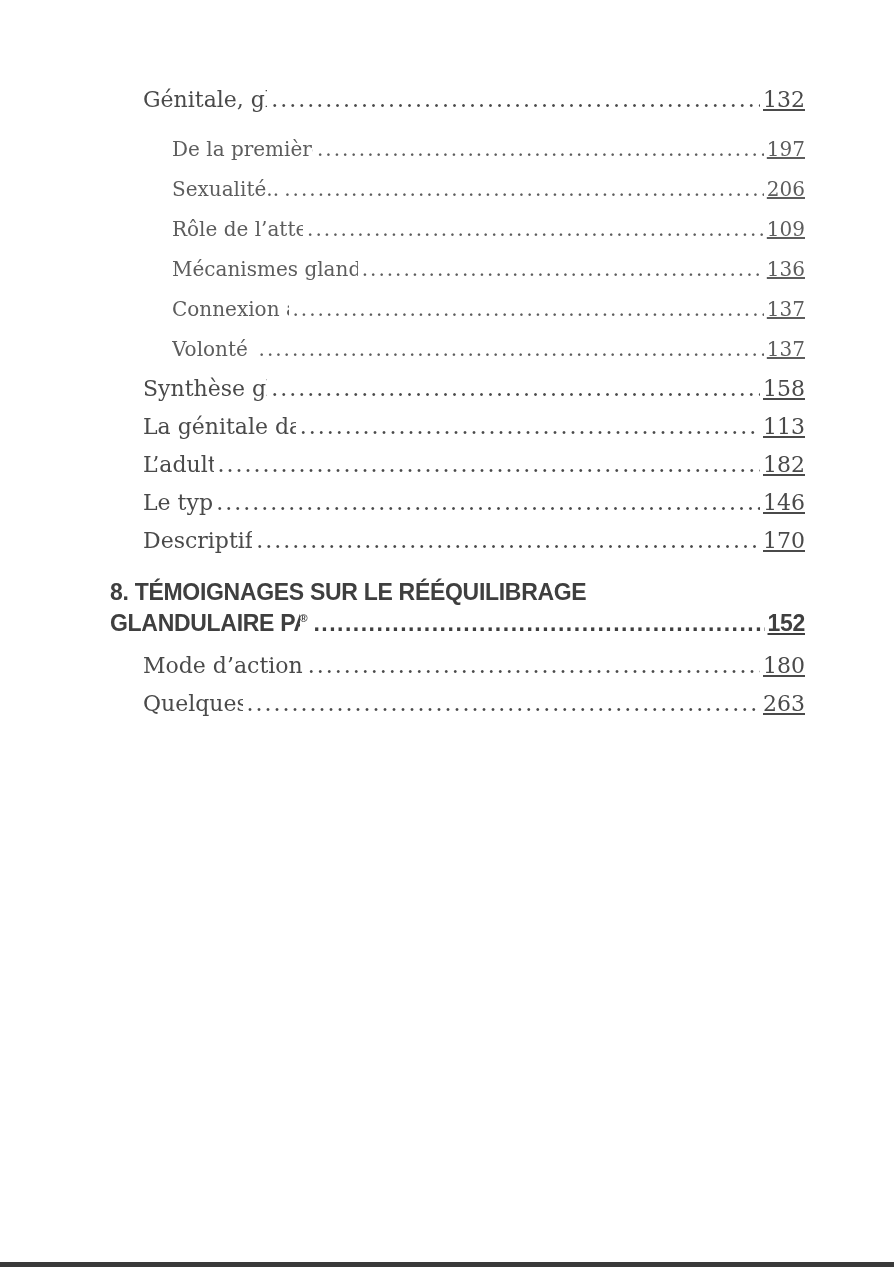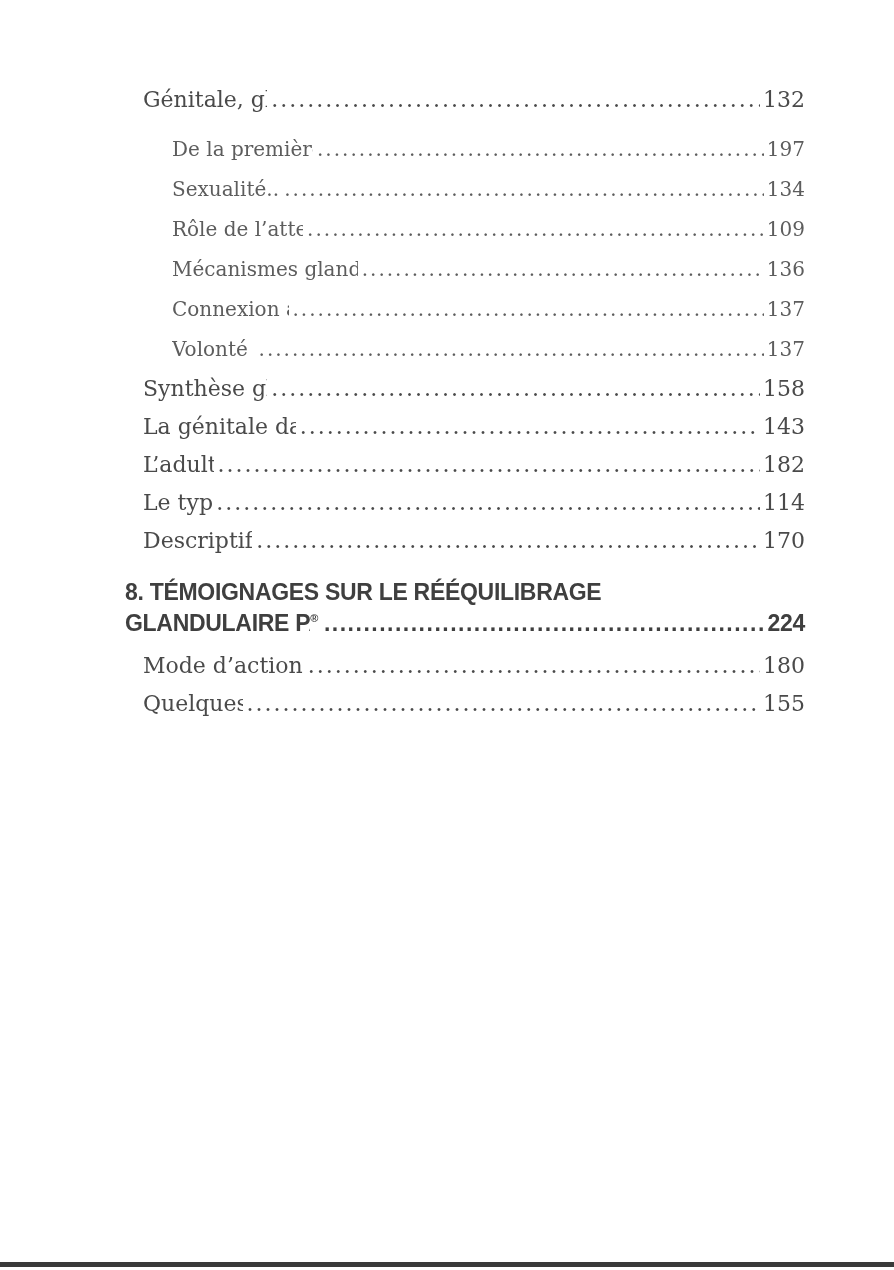--- a/index.html
+++ b/index.html
@@ -50,40 +50,40 @@
     font-size: 20px;
     line-height: 25px;
     color: #5d5d5d;
   }
   .lvl1 + .lvl2 { margin-top: 23px; }
   .lvl2 + .lvl2 { margin-top: 15px; }
   .lvl2 + .lvl1 { margin-top: 13px; }
   .lvl1 + .lvl1 { margin-top: 10px; }
   .chapter {
     margin-top: 22px;
-    margin-left: 15px;
+    margin-left: 0;
     font-family: "Liberation Sans", "DejaVu Sans", sans-serif;
     font-weight: 700;
     font-size: 23px;
     line-height: 31px;
     letter-spacing: -0.3px;
     color: #3f3f3f;
   }
   .chapter .row .leader { margin-left: 5px; }
   .chapter .row .leader::after {
     letter-spacing: 1.5px;
   }
   .chapter .reg {
     font-size: 11px;
     position: relative;
     top: -9px;
     margin-right: 1px;
   }
   .chapter + .lvl1 { margin-top: 9px; }
-  .page-num { flex: 0 0 auto; }
+  .page-num { flex: 0 0 auto; text-decoration: underline; }
   .toc-label { flex: 0 1 auto; overflow: hidden; }
   .bottom-rule {
     position: absolute;
     left: 0;
     right: 0;
     bottom: 3px;
     height: 5px;
     background: #3a3a3a;
   }
 </style>
@@ -101,21 +101,21 @@
 
     <div class="row lvl2">
       <span class="toc-label">De la première à la deuxième puberté</span>
       <span class="leader"></span>
       <span class="page-num">197</span>
     </div>
 
     <div class="row lvl2">
       <span class="toc-label">Sexualité... ou interstitielle</span>
       <span class="leader"></span>
-      <span class="page-num">134</span>
+      <span class="page-num">206</span>
     </div>
 
     <div class="row lvl2">
       <span class="toc-label">Rôle de l’attention et de la volonté</span>
       <span class="leader"></span>
       <span class="page-num">109</span>
     </div>
 
     <div class="row lvl2">
       <span class="toc-label">Mécanismes glandulaires de l’attention et de la volonté</span>
@@ -137,59 +137,59 @@
 
     <div class="row lvl1">
       <span class="toc-label">Synthèse glandulaire génitale</span>
       <span class="leader"></span>
       <span class="page-num">158</span>
     </div>
 
     <div class="row lvl1">
       <span class="toc-label">La génitale dans l’évolution de l’enfant</span>
       <span class="leader"></span>
-      <span class="page-num">143</span>
+      <span class="page-num">113</span>
     </div>
 
     <div class="row lvl1">
       <span class="toc-label">L’adulte génital</span>
       <span class="leader"></span>
       <span class="page-num">182</span>
     </div>
 
     <div class="row lvl1">
       <span class="toc-label">Le type génital</span>
       <span class="leader"></span>
-      <span class="page-num">114</span>
+      <span class="page-num">146</span>
     </div>
 
     <div class="row lvl1">
       <span class="toc-label">Descriptif du type génital</span>
       <span class="leader"></span>
       <span class="page-num">170</span>
     </div>
 
     <div class="chapter">
       <div class="chapter-line1">8. TÉMOIGNAGES SUR LE RÉÉQUILIBRAGE</div>
       <div class="row">
         <span class="toc-label">GLANDULAIRE PAR LA MÉTHODE EQUILIOS</span>
           <span class="reg">®</span>
         <span class="leader"></span>
-        <span class="page-num">224</span>
+        <span class="page-num">152</span>
       </div>
     </div>
 
     <div class="row lvl1">
       <span class="toc-label">Mode d’action des courants de d’arsonval</span>
       <span class="leader"></span>
       <span class="page-num">180</span>
     </div>
 
     <div class="row lvl1">
       <span class="toc-label">Quelques témoignages</span>
       <span class="leader"></span>
-      <span class="page-num">155</span>
+      <span class="page-num">263</span>
     </div>
 
   </div>
 
   <div class="bottom-rule"></div>
 </div>
 
 </body></html>

